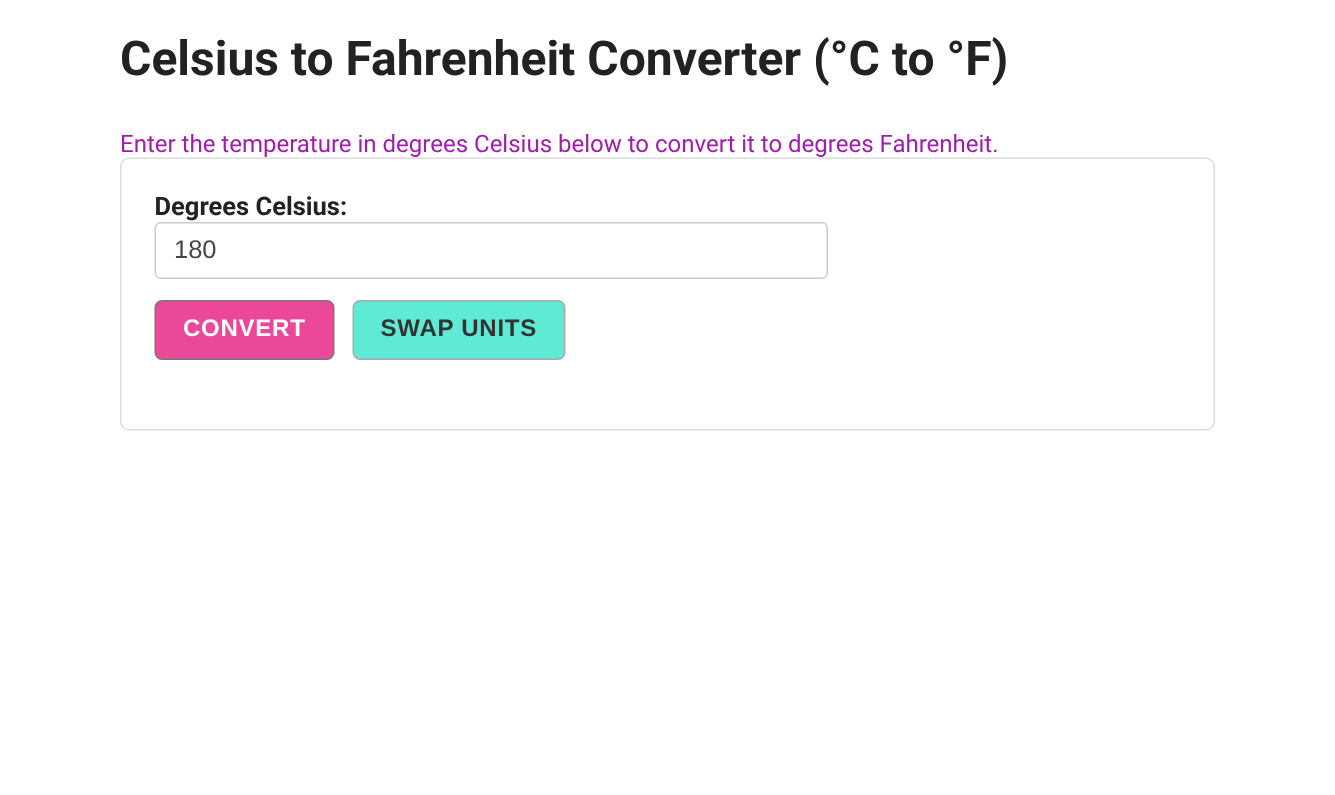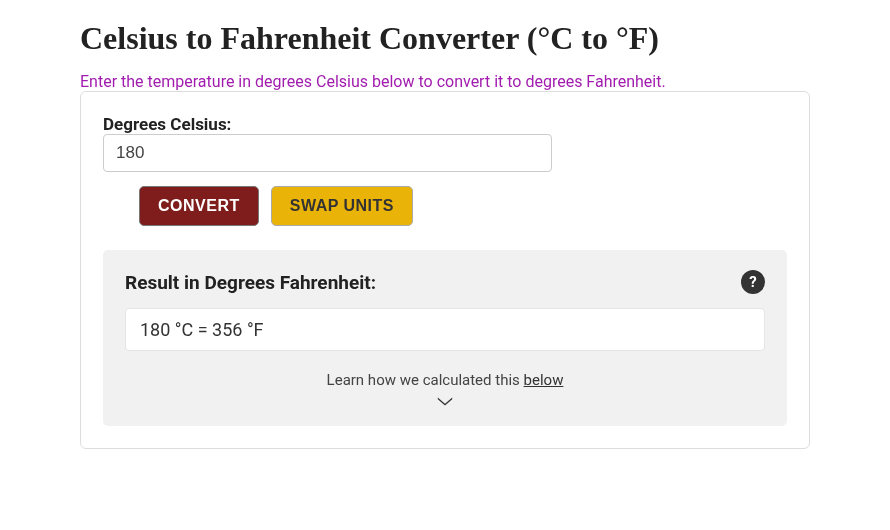--- a/index.html
+++ b/index.html
@@ -11,22 +11,21 @@
       font-family: -apple-system, BlinkMacSystemFont, "Segoe UI", Roboto, Helvetica, Arial, sans-serif;
       background: #fff;
       color: #333;
       padding: 20px 80px;
       width: 890px;
     }
     h1 {
       font-size: 32px;
       font-weight: 700;
       color: #222;
-      margin-bottom: 15px;
-      font-family: Liberation Serif, serif;
+      margin-bottom: 28px;
     }
     .subtitle {
       font-size: 16px;
       color: #a21caf;
     }
     .card {
       border: 1px solid #ddd;
       border-radius: 6px;
       padding: 22px;
     }
@@ -56,27 +55,26 @@
     .btn {
       padding: 10px 18px;
       font-size: 16px;
       font-weight: 600;
       letter-spacing: 0.5px;
       border-radius: 5px;
       cursor: pointer;
       border: 1px solid transparent;
     }
     .btn-primary {
-      background: #7f1d1d;
+      background: #ec4899;
       color: #fff;
       border-color: #777;
-      margin-left: 36px;
     }
     .btn-secondary {
-      background: #eab308;
+      background: #5eead4;
       color: #333;
       border-color: #aaa;
     }
     .result-box {
       background: #f1f1f1;
       border-radius: 5px;
       padding: 20px 22px 14px 22px;
       position: relative;
     }
     .result-header {
@@ -143,29 +141,14 @@
 
   <label class="input-label">Degrees Celsius:</label>
 
   <input type="text" class="text-input" value="180" style="">
 
   <div class="btn-row">
     <button class="btn btn-primary">CONVERT</button>
     <button class="btn btn-secondary">SWAP UNITS</button>
   </div>
 
-  <div class="result-box">
-    <div class="result-header">
-      <div class="result-title">Result in Degrees Fahrenheit:</div>
-      <div class="help-icon">?</div>
-    </div>
-    <div class="result-output">180 °C = 356 °F</div>
-    <div class="learn-link-row">
-      <span>Learn how we calculated this </span><span class="learn-link">below</span>
-    </div>
-    <div class="chevron">
-      <svg viewBox="0 0 20 12">
-          <path d="M2 2 L10 9 L18 2 L18 4 L10 11 L2 4 Z"></path>
-        </svg>
-    </div>
-  </div>
 
 </div>
 
 </body></html>

